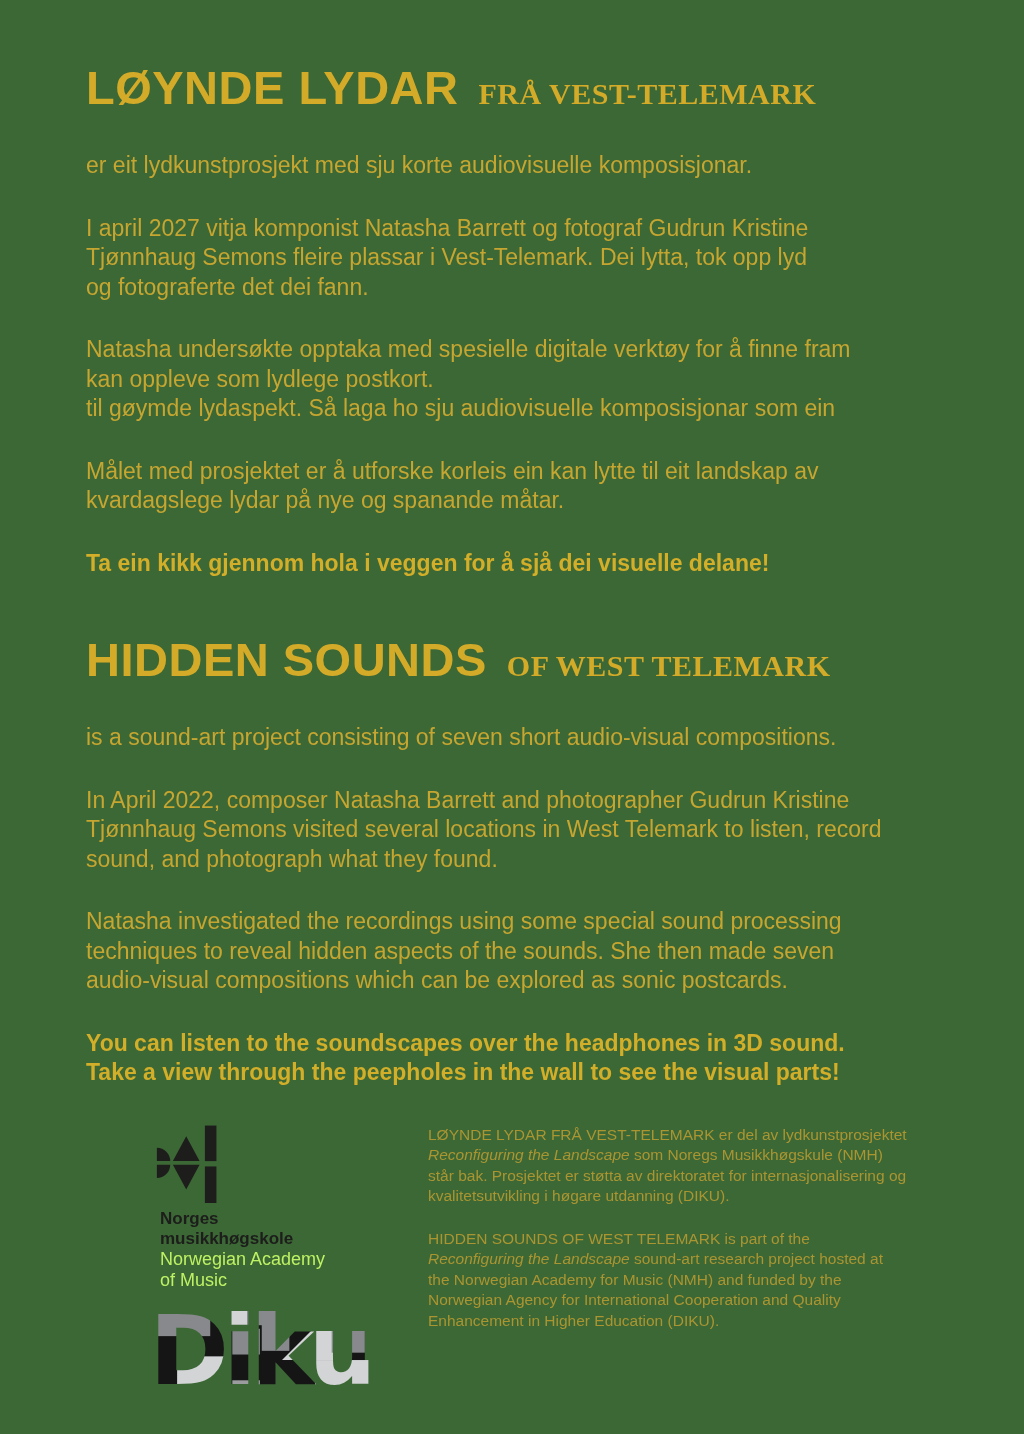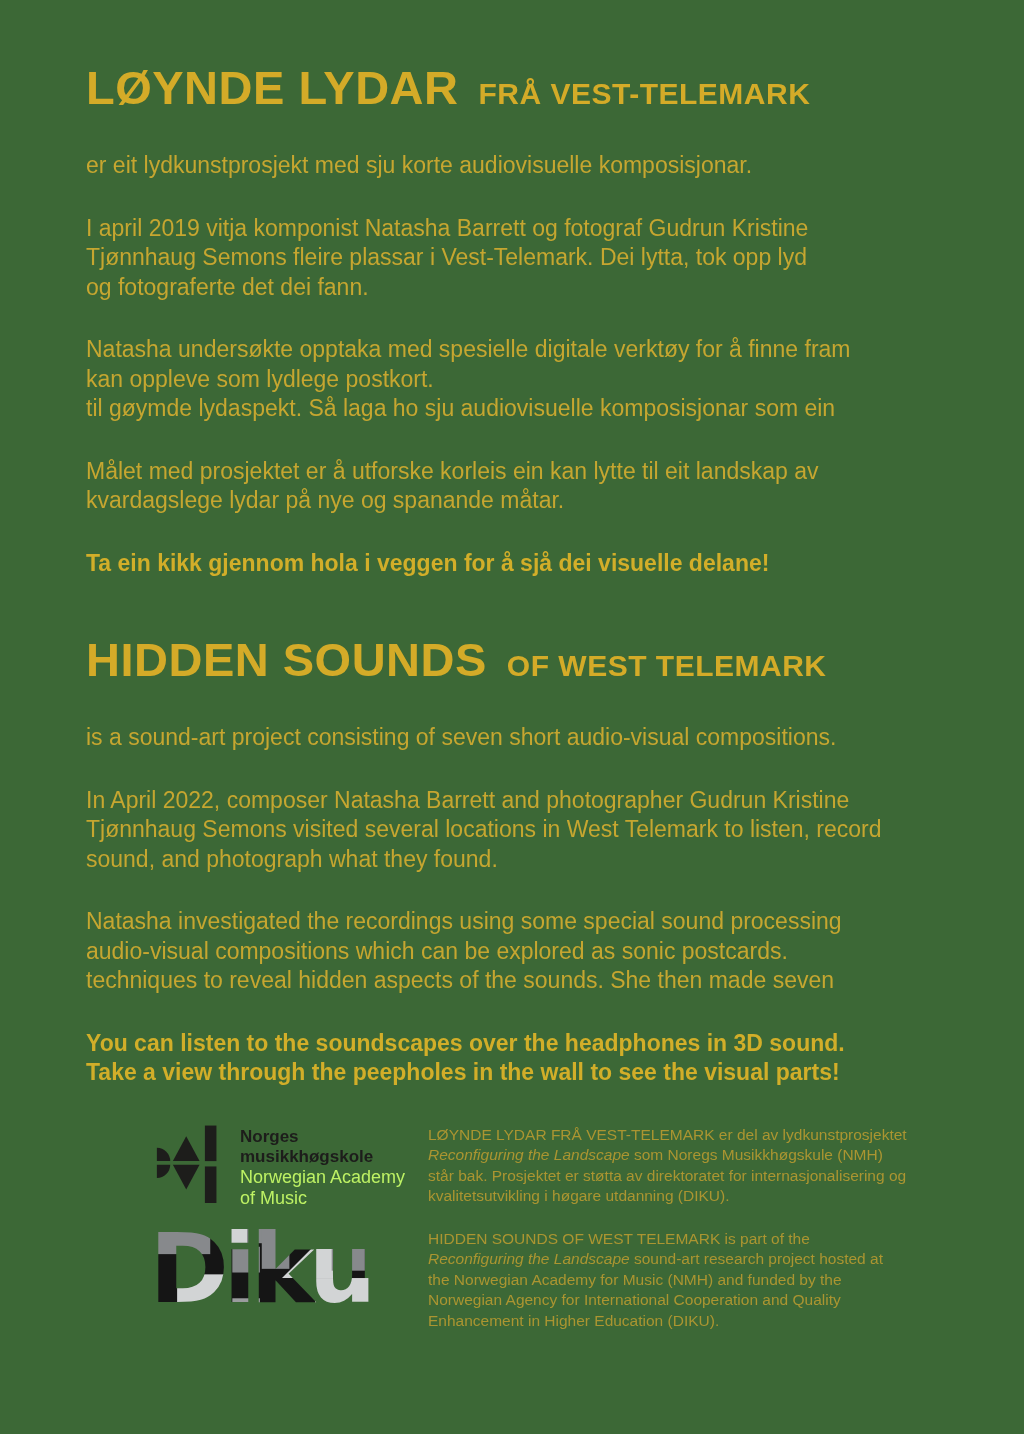--- a/index.html
+++ b/index.html
@@ -14,21 +14,21 @@
     overflow: hidden;
   }
   .section-title {
     margin: 0 0 40px 0;
     color: #d4ab28;
     font-weight: bold;
     line-height: 1;
     letter-spacing: 0.5px;
   }
   .section-title .main { font-size: 47px; }
-  .section-title .sub  { font-size: 30px; margin-left: 20px; }
+  .section-title .sub  { font-size: 30px; margin-left: 20px; font-family: Liberation Serif, serif; }
   .para {
     margin: 0 0 33px 0;
     color: #c6a630;
     font-size: 23px;
     line-height: 29.5px;
   }
   .para .line { display: block; white-space: nowrap; }
   .para.emphasis {
     font-weight: bold;
     color: #d2ae29;
@@ -37,21 +37,21 @@
   .footer {
     margin-top: 16px;
     display: flex;
     align-items: flex-start;
   }
   .footer-left {
     margin-left: 62px;
     width: 268px;
     flex: none;
   }
-  .nmh-row { display: flex; align-items: flex-start; }
+  .nmh-row { display: flex; align-items: flex-start; flex-direction: column; }
   .nmh-logo-svg { width: 80px; height: 82px; flex: none; }
   .nmh-text { margin-left: 12px; padding-top: 6px; }
   .nmh-no {
     font-weight: bold;
     color: #1d1d1b;
     font-size: 17px;
     line-height: 20px;
   }
   .nmh-en {
     color: #bef264;
@@ -75,21 +75,21 @@
 <div class="poster">
 
   <section>
     <h1 class="section-title"><span class="main">LØYNDE LYDAR</span><span class="sub">FRÅ VEST-TELEMARK</span></h1>
 
     <p class="para">
         <span class="line">er eit lydkunstprosjekt med sju korte audiovisuelle komposisjonar.</span>
       </p>
 
     <p class="para">
-        <span class="line">I april 2019 vitja komponist Natasha Barrett og fotograf Gudrun Kristine</span>
+        <span class="line">I april 2027 vitja komponist Natasha Barrett og fotograf Gudrun Kristine</span>
         <span class="line">Tjønnhaug Semons fleire plassar i Vest-Telemark. Dei lytta, tok opp lyd</span>
         <span class="line">og fotograferte det dei fann.</span>
       </p>
 
     <p class="para">
         <span class="line">Natasha undersøkte opptaka med spesielle digitale verktøy for å finne fram</span>
         <span class="line">kan oppleve som lydlege postkort.</span>
         <span class="line">til gøymde lydaspekt. Så laga ho sju audiovisuelle komposisjonar som ein</span>
       </p>
 
@@ -111,22 +111,22 @@
       </p>
 
     <p class="para">
         <span class="line">In April 2022, composer Natasha Barrett and photographer Gudrun Kristine</span>
         <span class="line">Tjønnhaug Semons visited several locations in West Telemark to listen, record</span>
         <span class="line">sound, and photograph what they found.</span>
       </p>
 
     <p class="para">
         <span class="line">Natasha investigated the recordings using some special sound processing</span>
+        <span class="line">techniques to reveal hidden aspects of the sounds. She then made seven</span>
         <span class="line">audio-visual compositions which can be explored as sonic postcards.</span>
-        <span class="line">techniques to reveal hidden aspects of the sounds. She then made seven</span>
       </p>
 
 
     <p class="para emphasis">
         <span class="line">You can listen to the soundscapes over the headphones in 3D sound.</span>
         <span class="line">Take a view through the peepholes in the wall to see the visual parts!</span>
       </p>
   </section>
 
   <div class="footer">

